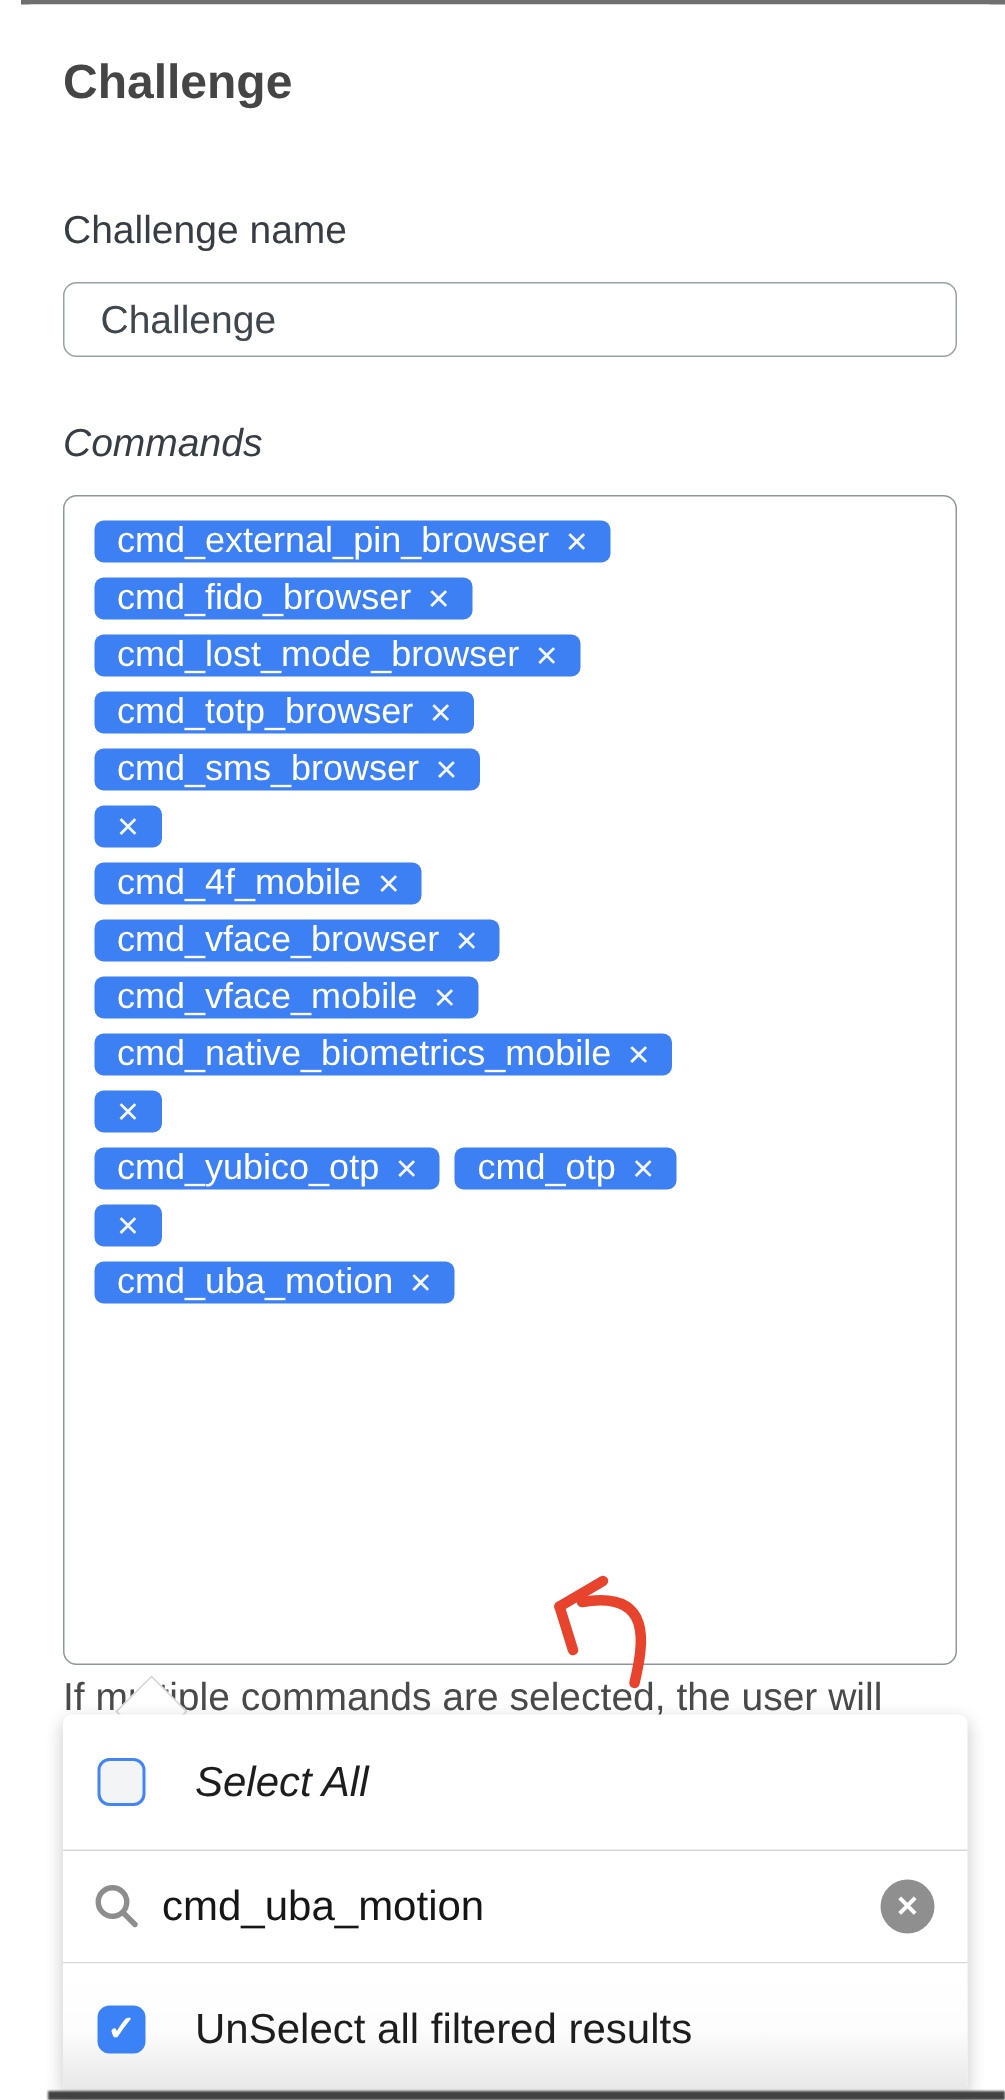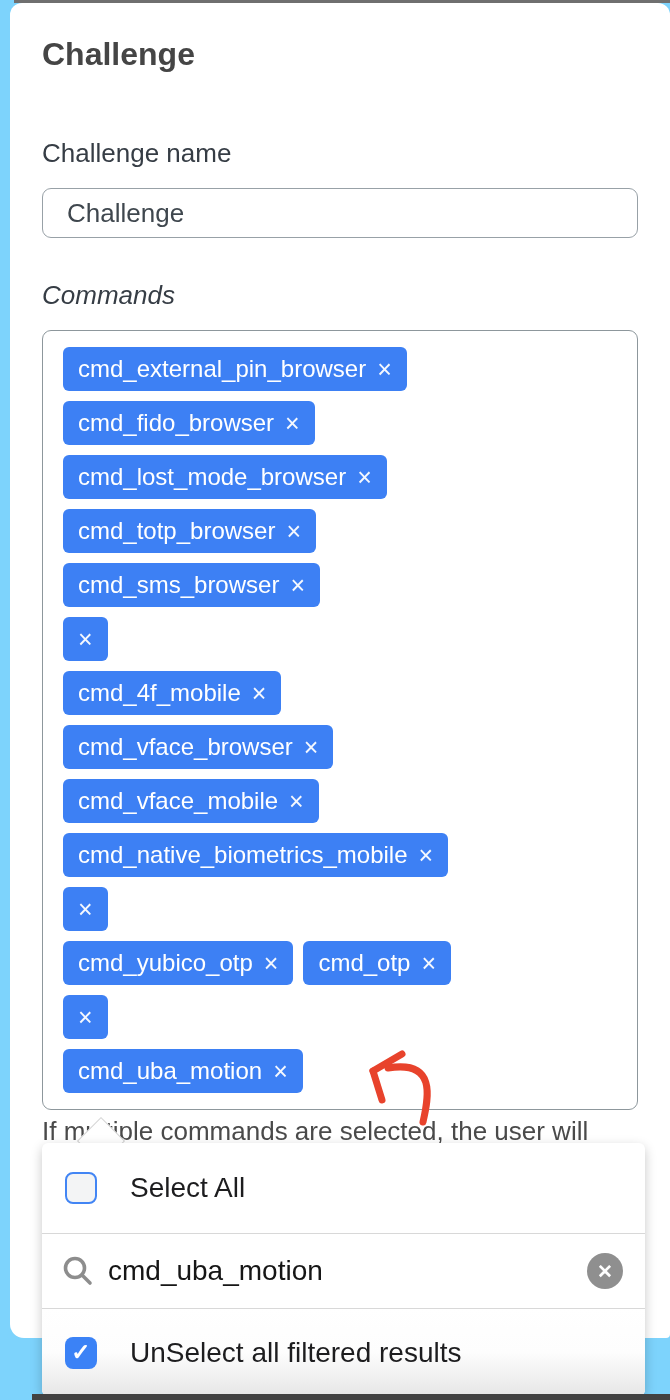--- a/index.html
+++ b/index.html
@@ -1,54 +1,54 @@
 <!DOCTYPE html>
 <html style="--chip-bg: #3d80f4; --checkbox-checked: #3b82f6; --checkbox-border: #4285f4; --arrow: #e8432c; --spell-underline: #ef6a55;"><head>
 <meta charset="utf-8">
 <style>
   * { margin:0; padding:0; box-sizing:border-box; }
   html,body { background:#ececeb; }
   body { font-family:"Liberation Sans", sans-serif; }
-  .screen { position:relative; width:670px; height:1400px; background:#7dd3fc; overflow:hidden; }
+  .screen { position:relative; width:670px; height:1400px; background:#ffffff; overflow:hidden; }
 
   .top-edge { position:absolute; left:14px; right:0; top:0; height:3px; background:#6f6f6f; }
   .card { position:absolute; left:10px; top:3px; right:0; height:1335px; background:#ffffff;
           border-radius:12px 12px 4px 14px; }
 
   .page-title { position:absolute; left:42px; top:36px; font-size:32px; font-weight:700; color:#454545; }
 
   .field-label { position:absolute; left:42px; font-size:26px; color:#363d45;text-align:right; }
   .label-name { top:138px; }
   .label-commands { top:280px;font-style:italic; }
 
   .name-input { position:absolute; left:42px; top:188px; width:596px; height:50px;
                 border:1.5px solid #98a1a7; border-radius:9px; background:#fff;
                 font-family:"Liberation Sans", sans-serif; font-size:26px; color:#3f474e;
                 padding:0 0 0 24px; outline:none; }
 
   .commands-box { position:absolute; left:42px; top:330px; width:596px; height:780px;
                   border:1.5px solid #8d979c; border-radius:9px; background:#fff;
                   padding:16px 18px 16px 20px; }
   .chip-row { display:flex; gap:10px; margin-bottom:10px; }
-  .chip { display:inline-flex; align-items:center; gap:11px; height:44px;
+  .chip { display:inline-flex; align-items:center; gap:11px; height:28px;
           background:var(--chip-bg,#3d80f4); color:#fff; border-radius:6px;
           padding:0 15px; font-size:24px; cursor:pointer; white-space:nowrap; }
   .chip-x { font-size:25px; line-height:1; opacity:.95; cursor:pointer; }
 
   .help-text { position:absolute; left:42px; top:1116px; width:626px; font-size:26px;
                color:#4a4a4a; white-space:nowrap; overflow:hidden; z-index:1; }
 
   .caret { position:absolute; left:84px; top:1124px; width:34px; height:34px; background:#fff;
            border:1px solid #d3d3d3; transform:rotate(45deg); z-index:2; }
 
   .dropdown { position:absolute; left:42px; top:1143px; width:603px; height:253px; background:#fff;
               border-radius:6px; box-shadow:0 4px 12px rgba(0,0,0,.22); z-index:3;
               display:flex; flex-direction:column; overflow:hidden; }
   .dd-row { display:flex; align-items:center; padding-left:23px; cursor:pointer; }
-  .dd-row-selectall { height:90px; }
+  .dd-row-selectall { height:90px;font-style:italic; }
   .dd-row-search { height:74px; padding-left:20px; padding-right:22px; }
   .dd-row-unselect { height:87px; flex:1;
       background:linear-gradient(180deg,#ffffff 0%,#fdfdfd 50%,#e6e6e6 100%); }
   .dd-divider { height:1px; background:#d8d8d8; }
 
   .cbx { width:32px; height:32px; border-radius:8px; flex:0 0 auto; cursor:pointer; }
   .cbx-unchecked { border:2.5px solid var(--checkbox-border,#4285f4); background:#f3f4f5; }
   .cbx-checked { background:var(--checkbox-checked,#3b82f6); color:#fff; display:flex;
                  align-items:center; justify-content:center; font-size:23px; font-weight:700; }
   .dd-label { margin-left:33px; font-size:28px; color:#1d1d1f; }

